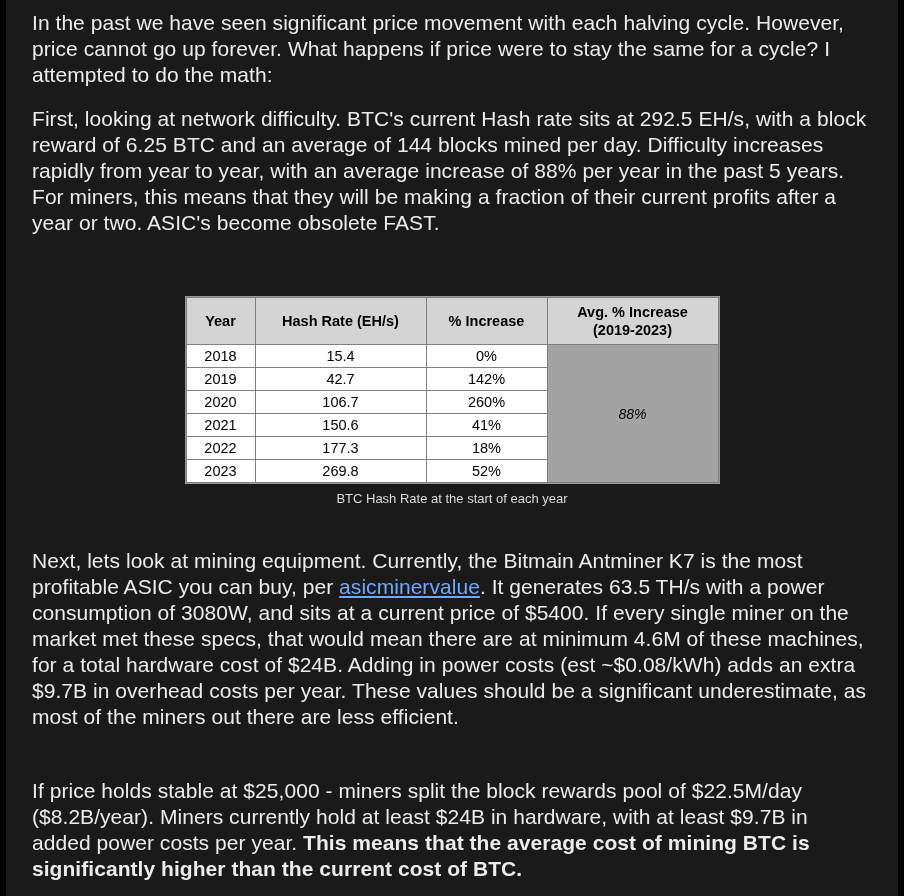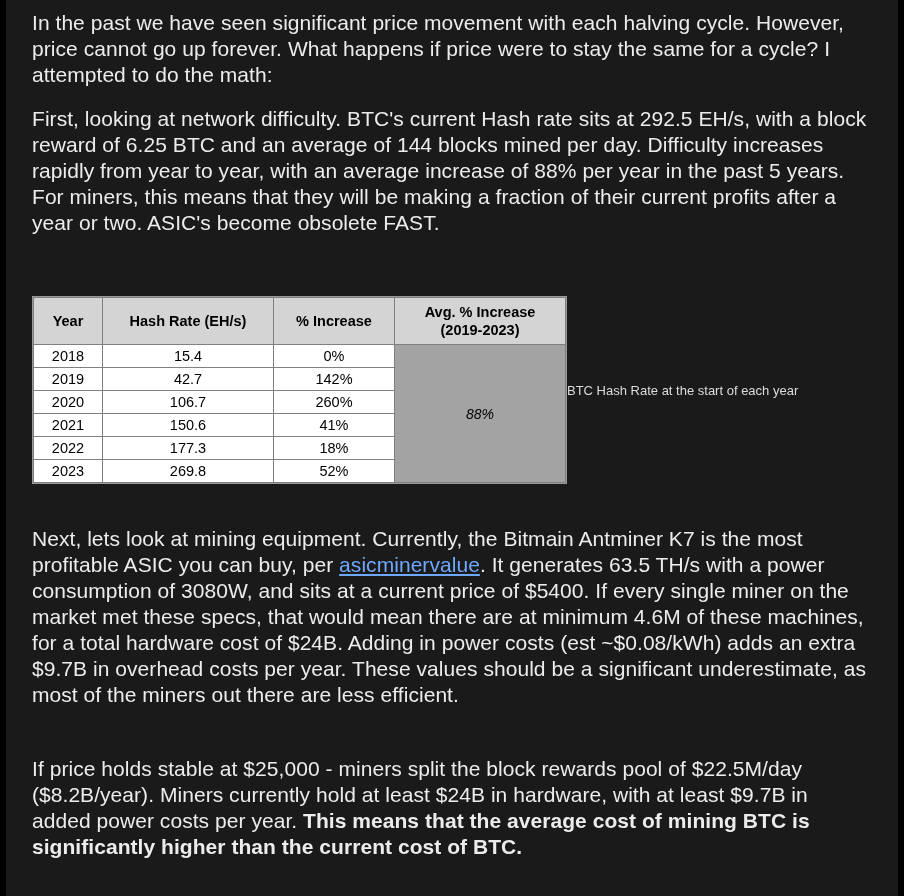--- a/index.html
+++ b/index.html
@@ -31,21 +31,21 @@
   a.inline-link {
     color: #6ea8ff;
     text-decoration: underline;
   }
   .spacer-lg { height: 42px; }
   .spacer-md { height: 30px; }
 
   
   .figure {
     display: flex;
-    flex-direction: row;
+    flex-direction: column;
     align-items: center;
     margin: 0;
   }
   .table-wrap {
     background: #ffffff;
     border: 1px solid #999;
     padding: 0;
     display: inline-block;
   }
   table.hashrate {
@@ -71,21 +71,21 @@
   table.hashrate th.col-rate { min-width: 150px; margin-left: 44px; }
   table.hashrate th.col-inc { min-width: 100px; }
   table.hashrate th.col-avg { min-width: 150px; line-height: 18px; }
   table.hashrate td.avg-cell {
     vertical-align: middle;
     font-size: 14px;
     background: #a3a3a3;
     font-style: italic;
   }
   .figure-caption {
-    margin-top: 1px;
+    margin-top: 7px;
     font-size: 13px;
     color: #dcdcdc;
     text-align: left;
   }
   .bold-note { font-weight: bold; }
 </style>
 </head>
 <body>
 
 <div class="page">

